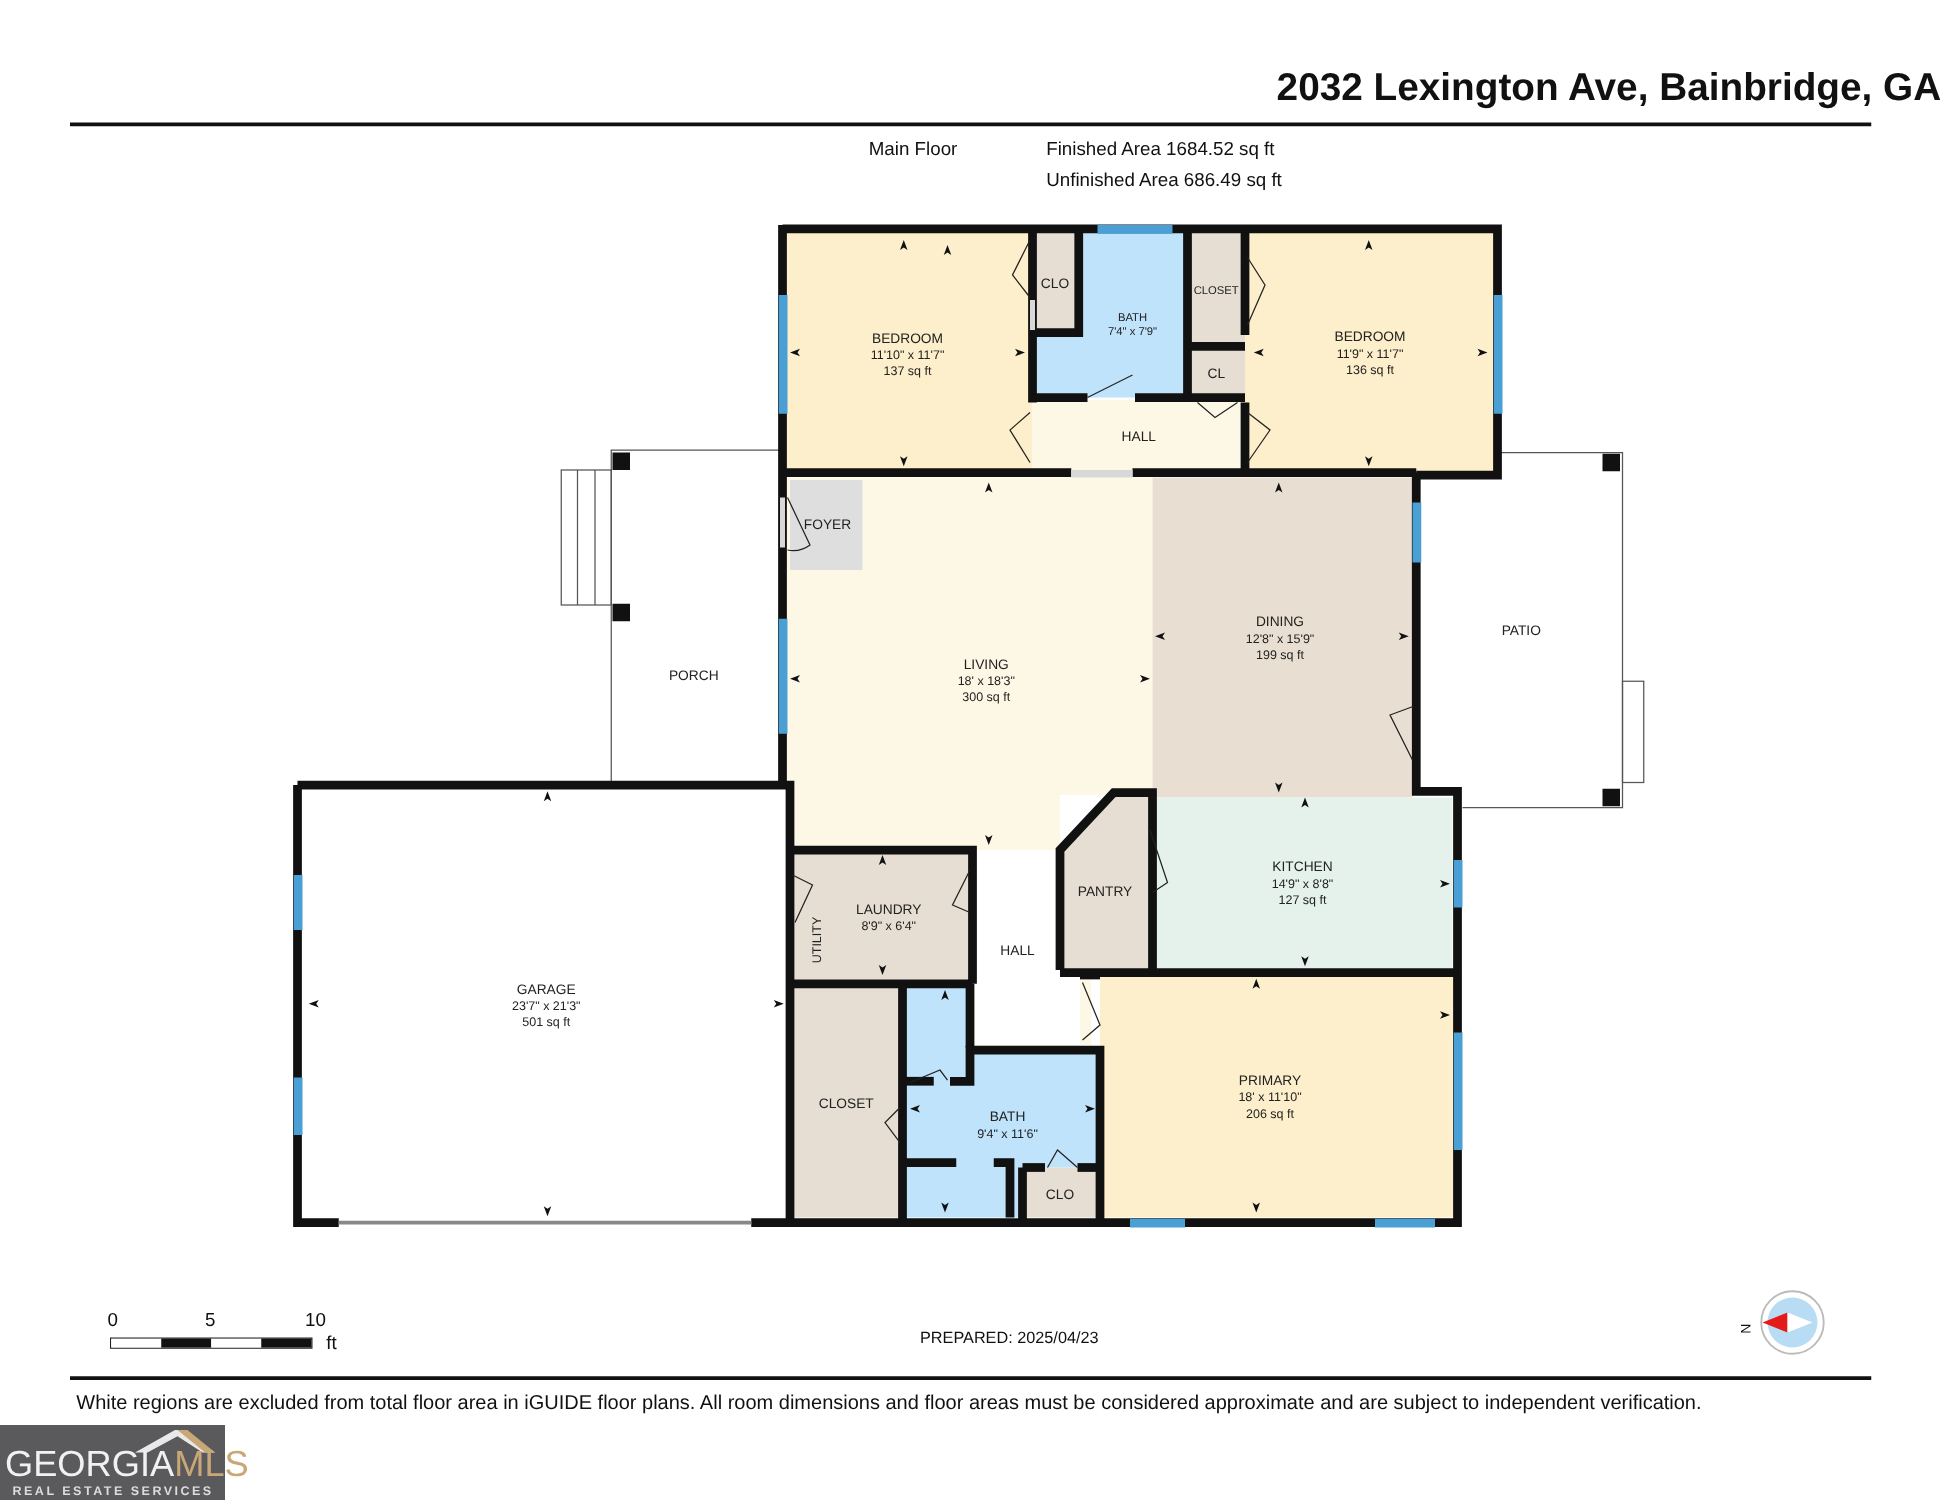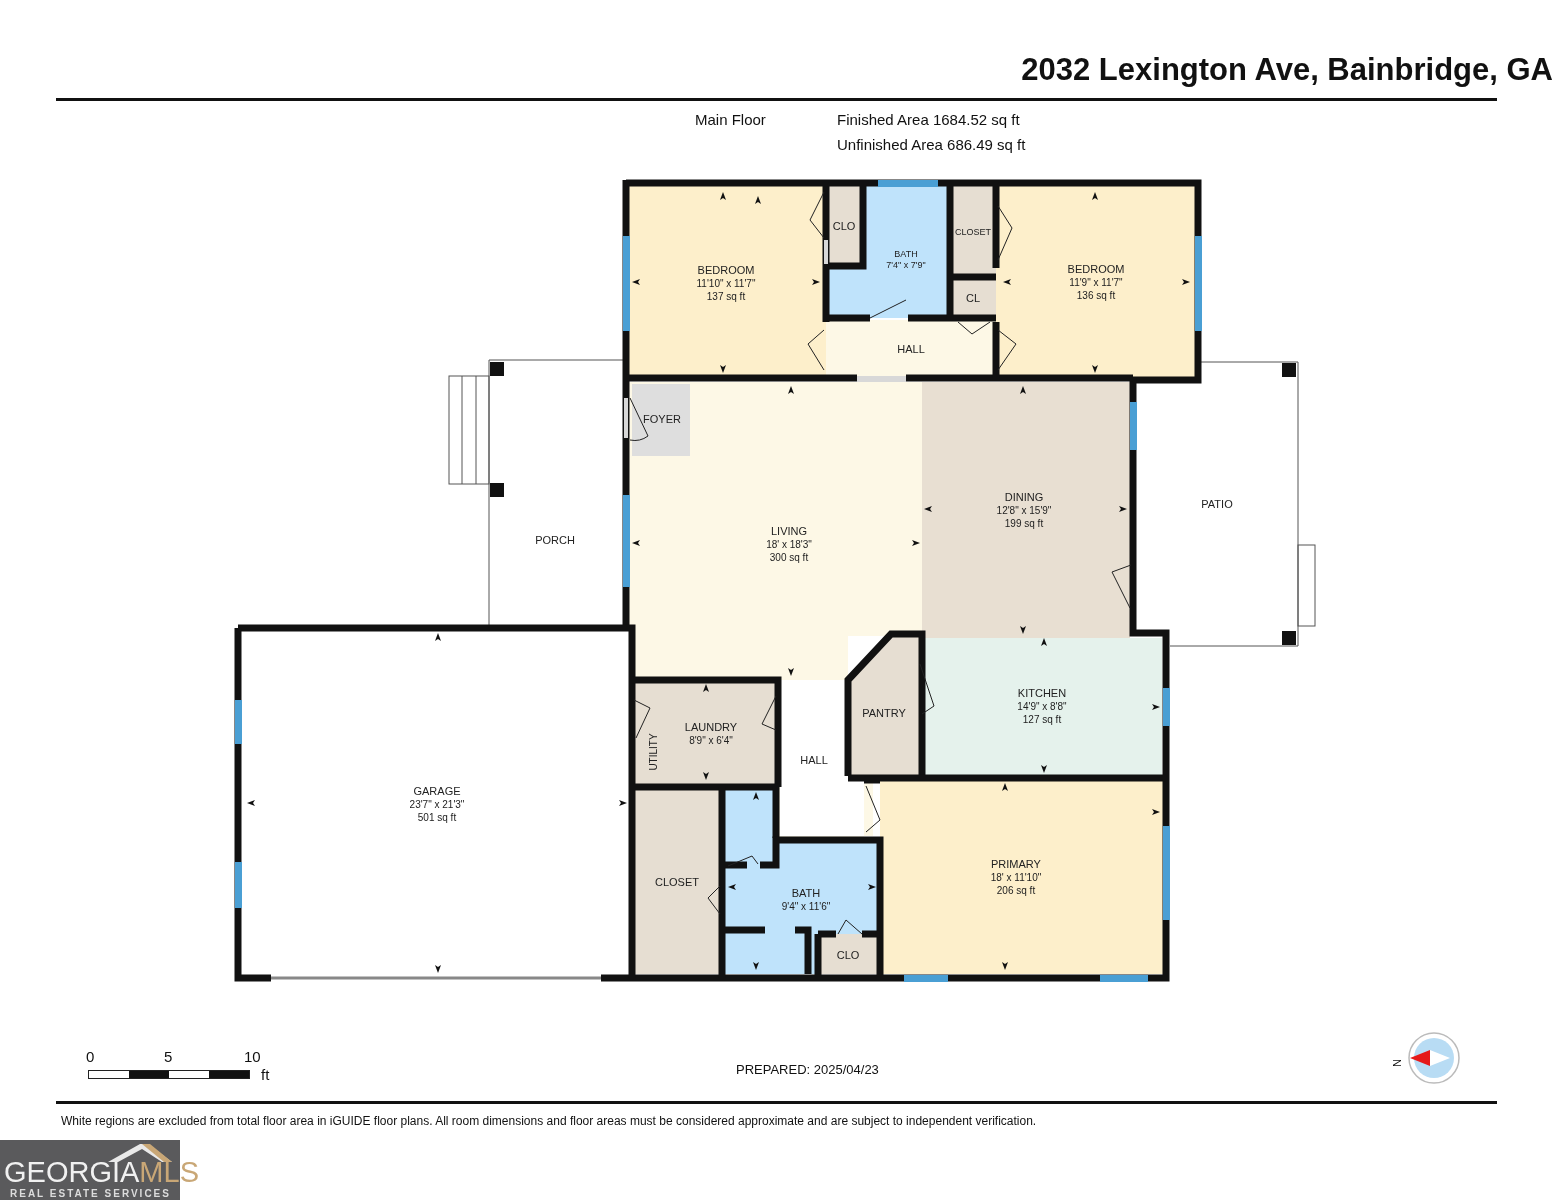--- a/index.html
+++ b/index.html
@@ -4,21 +4,21 @@
 <style>
   html, body { margin: 0; padding: 0; background: #ffffff; }
   body { width: 1553px; height: 1200px; position: relative; overflow: hidden; font-family: "Liberation Sans", sans-serif; color: #111; }
   .title { position: absolute; left: 0; width: 1553px; top: 52px; text-align: right; font-size: 31px; font-weight: bold; }
   .rule { position: absolute; left: 56px; width: 1441px; height: 3px; background: #111; }
   .floor-label { position: absolute; left: 695px; top: 111px; font-size: 15px; font-weight: normal; }
   .area-line { position: absolute; left: 793px; font-size: 15px; margin-left: 44px; }
   .plan { position: absolute; left: 0; top: 0; }
   .room-text { font-family: "Liberation Sans", sans-serif; fill: #222; text-anchor: middle; }
   .prepared { position: absolute; left: 700px; top: 1062px; font-size: 13px; margin-left: 36px; }
-  .disclaimer { position: absolute; left: 61px; top: 1114px; font-size: 12px; }
+  .disclaimer { position: absolute; left: 61px; top: 1114px; font-size: 16px; }
   .scale { position: absolute; left: 86px; top: 1048px; }
   .scale-num { position: absolute; top: 0; font-size: 15px; }
   .scale-unit { position: absolute; left: 175px; top: 18px; font-size: 15px; text-align: center; }
   .scale-bar { position: absolute; top: 22px; left: 2px; width: 160px; height: 7px; border: 1px solid #222; display: flex; }
   .scale-bar span { flex: 1; }
   .compass { position: absolute; left: 1390px; top: 1030px; }
   .logo { position: absolute; left: 0; top: 1140px; width: 180px; height: 60px; background: #5a5a5c; }
   .logo-main { position: absolute; left: 4px; top: 16px; font-size: 29px; letter-spacing: 0px; color: #f1f1f1; white-space: nowrap; }
   .logo-main .mls { color: #c9a776; }
   .logo-sub { position: absolute; left: 10px; top: 48px; font-size: 10px; letter-spacing: 2px; color: #dcdcdc; font-weight: bold; white-space: nowrap; }

